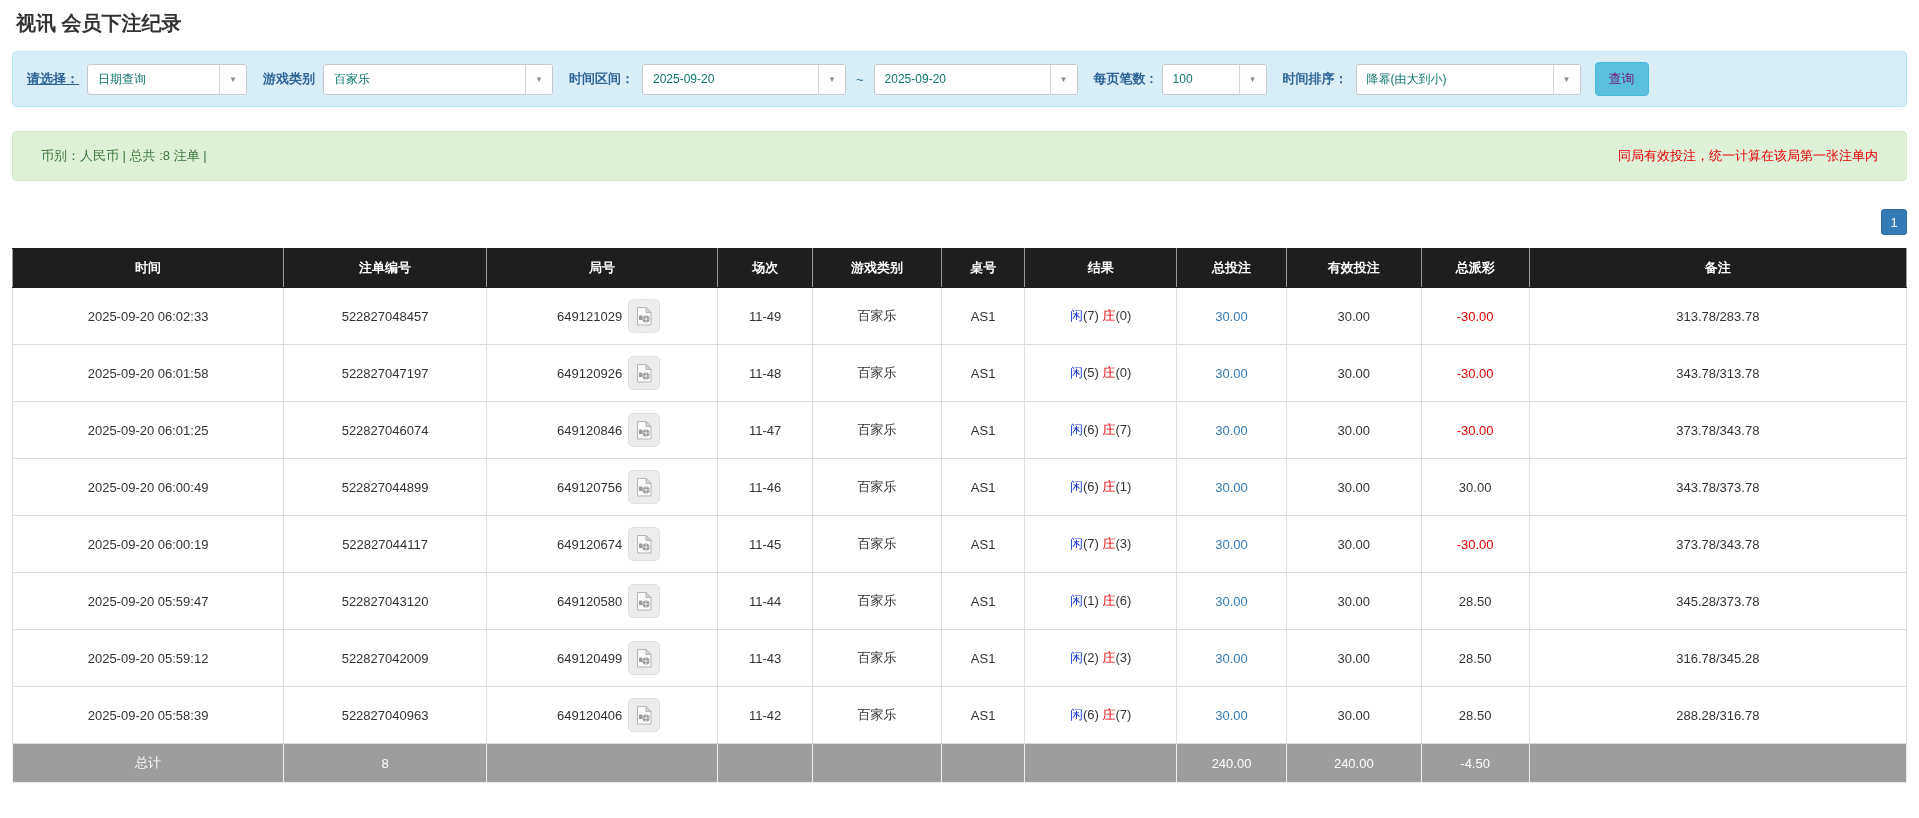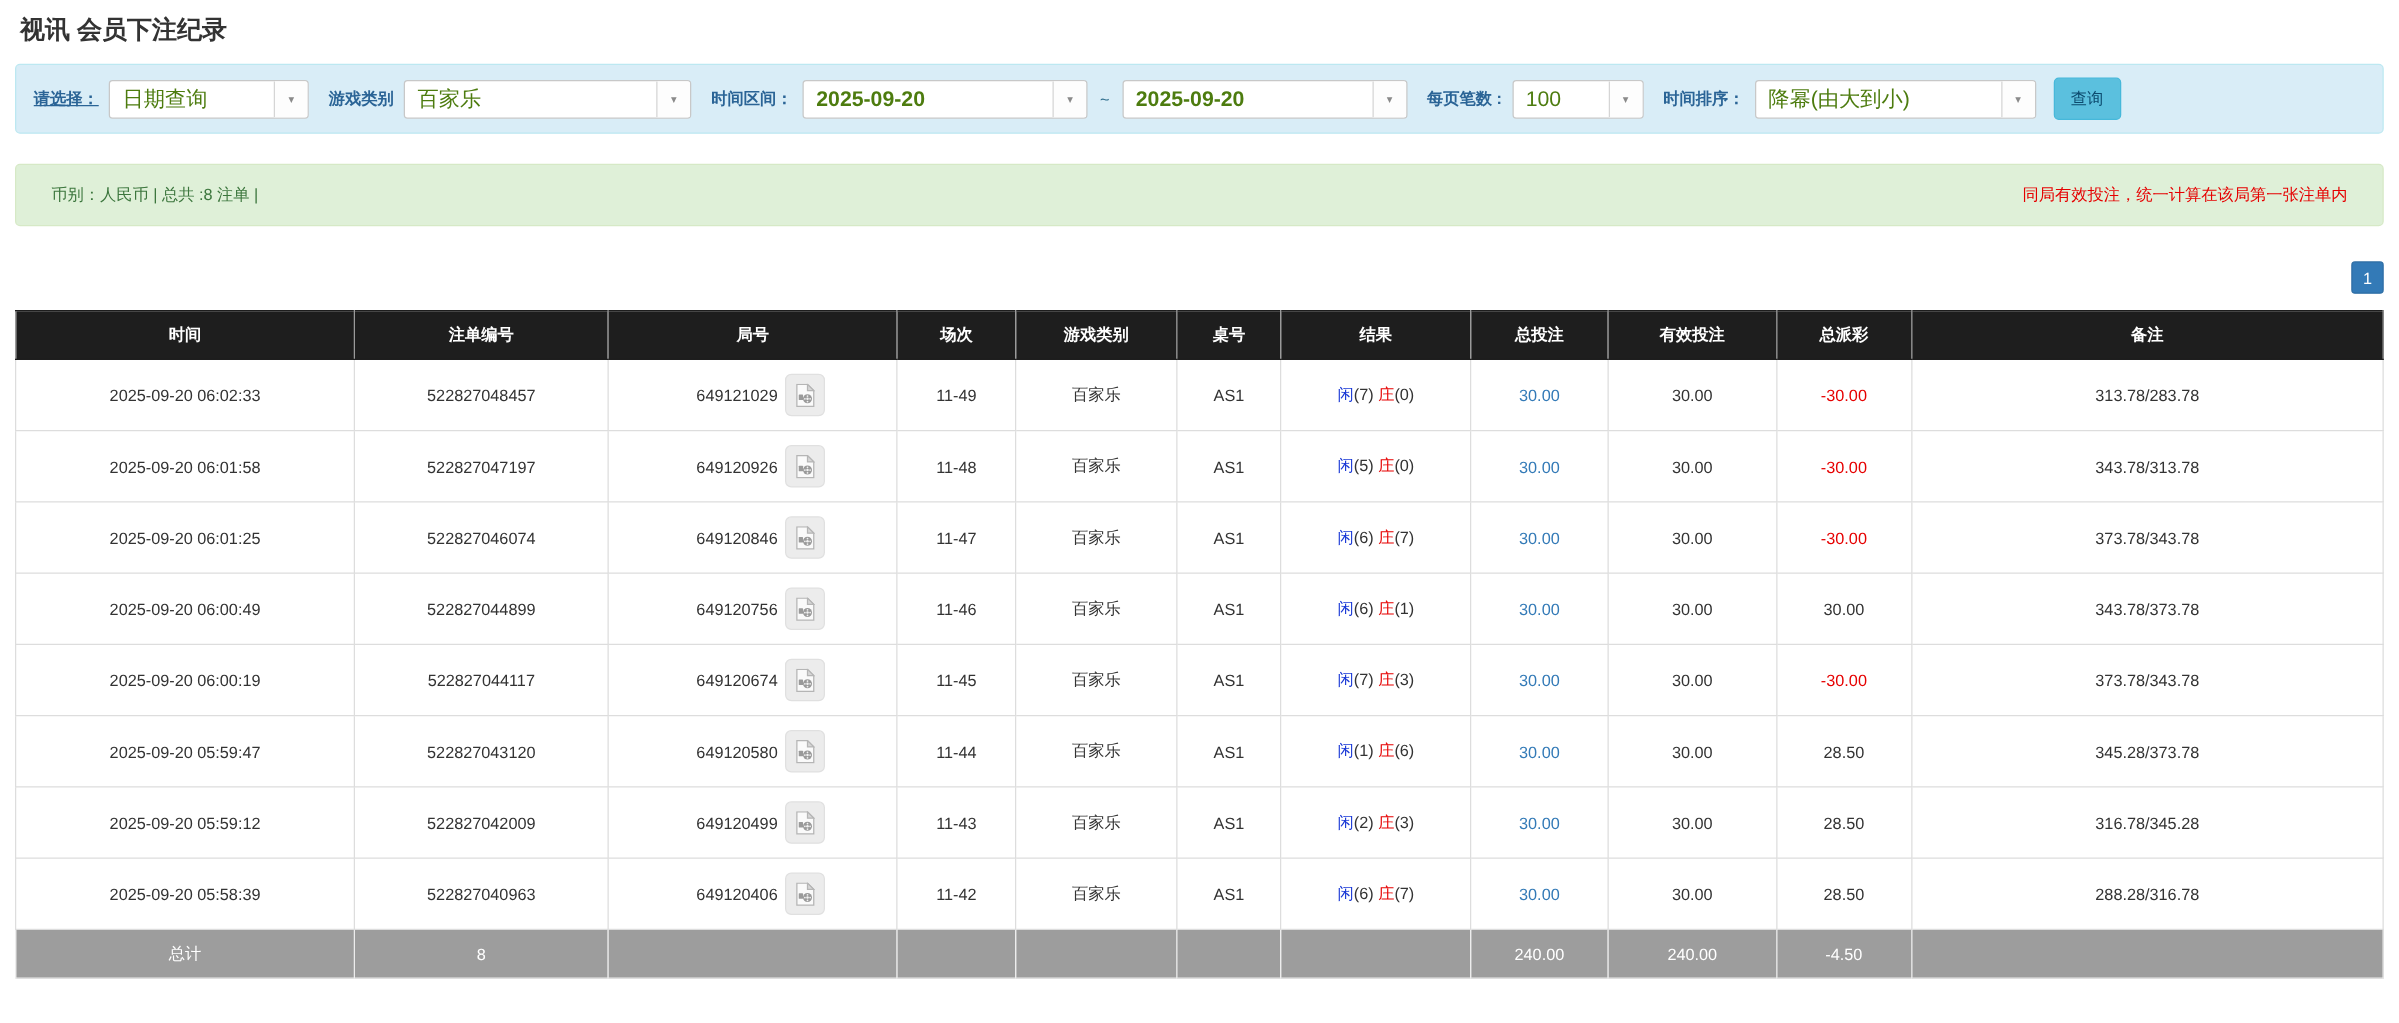--- a/index.html
+++ b/index.html
@@ -14,30 +14,30 @@
     background: #d9edf7; border: 1px solid #bce8f1; border-radius: 4px;
     height: 56px; display: flex; align-items: center; padding: 0 14px; gap: 8px;
     font-size: 13px;
   }
   .flabel { color: #2a6496; font-weight: bold; white-space: nowrap; margin-left: 8px; }
   .flabel:first-child { margin-left: 0; text-decoration: underline; }
   .combo {
     display: inline-flex; align-items: stretch; background: #fff;
     border: 1px solid #c8c8c8; border-radius: 3px; height: 31px; overflow: hidden;
   }
-  .combo-text { padding: 0 10px; line-height: 29px; color: #4d7c0f; font-size: 17px; flex: 1; white-space: nowrap; overflow: hidden; }
+  .combo-text { padding: 0 10px; line-height: 29px; color: #0f766e; font-size: 12px; flex: 1; white-space: nowrap; overflow: hidden; }
   .combo-arrow { width: 27px; border-left: 1px solid #d5d5d5; display: flex; align-items: center; justify-content: center; color: #8a8a8a; font-size: 9px; background: #fdfdfd; }
   .w-query { width: 160px; }
   .w-game  { width: 230px; }
-  .w-date  { width: 228px; font-weight: bold; }
+  .w-date  { width: 204px; }
   .w-size  { width: 105px; }
   .w-sort  { width: 225px; }
   .tilde { color: #31708f; padding: 0 2px; }
   .search-btn {
-    background: #5bc0de; border: 1px solid #46b8da; color: #0c4a6e; font-size: 13px;
+    background: #5bc0de; border: 1px solid #46b8da; color: #701a75; font-size: 13px;
     padding: 7px 13px; border-radius: 4px; cursor: pointer; margin-left: 6px;
     font-family: inherit;
   }
 
   
   .summary-bar {
     margin-top: 24px; background: #dff0d8; border: 1px solid #d6e9c6; border-radius: 4px;
     height: 50px; display: flex; align-items: center; justify-content: space-between;
     padding: 0 28px; font-size: 13px;
   }

